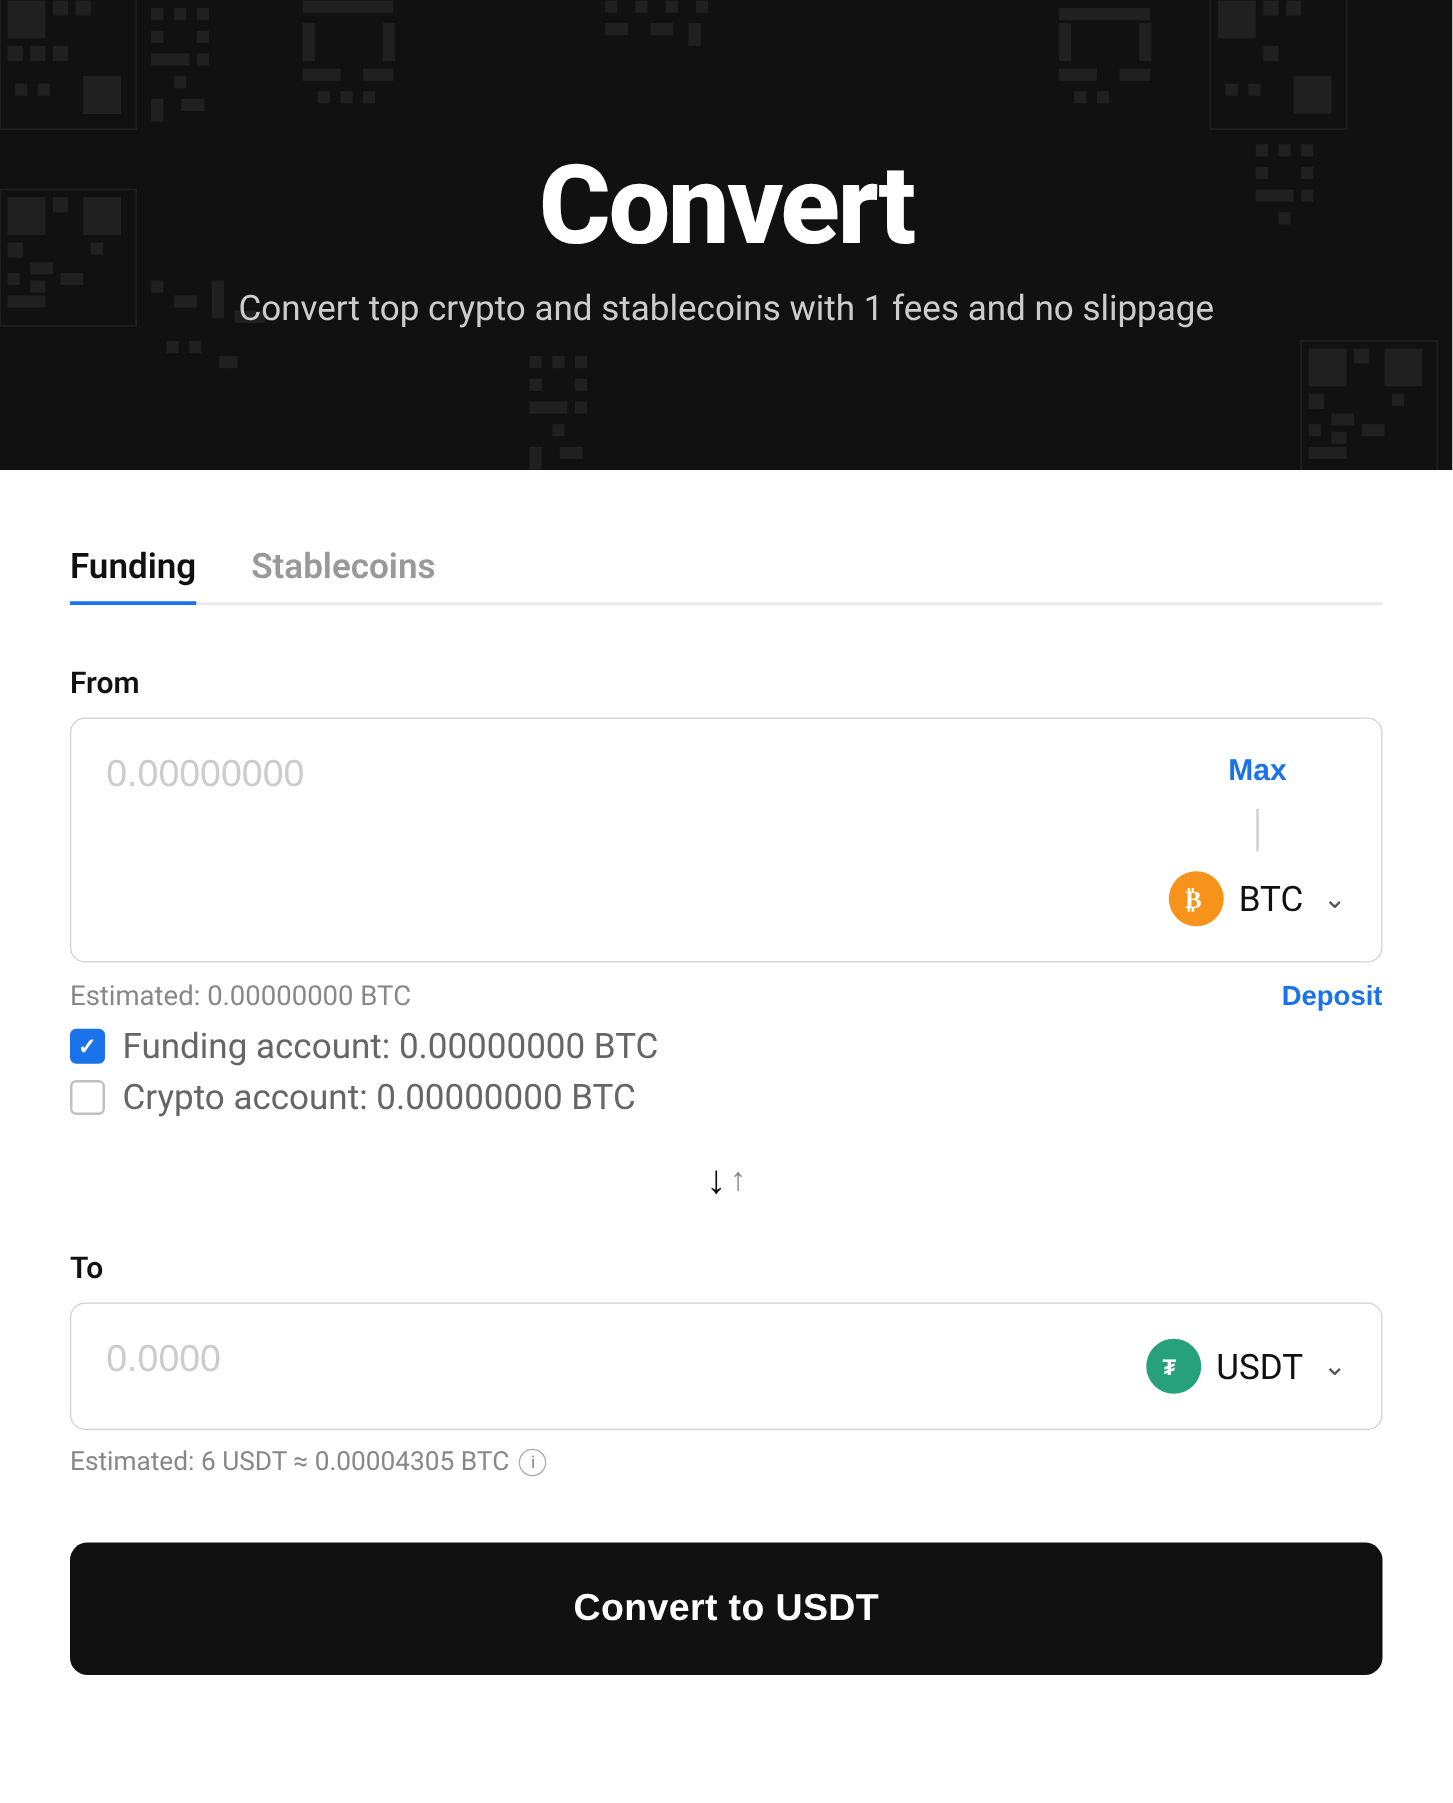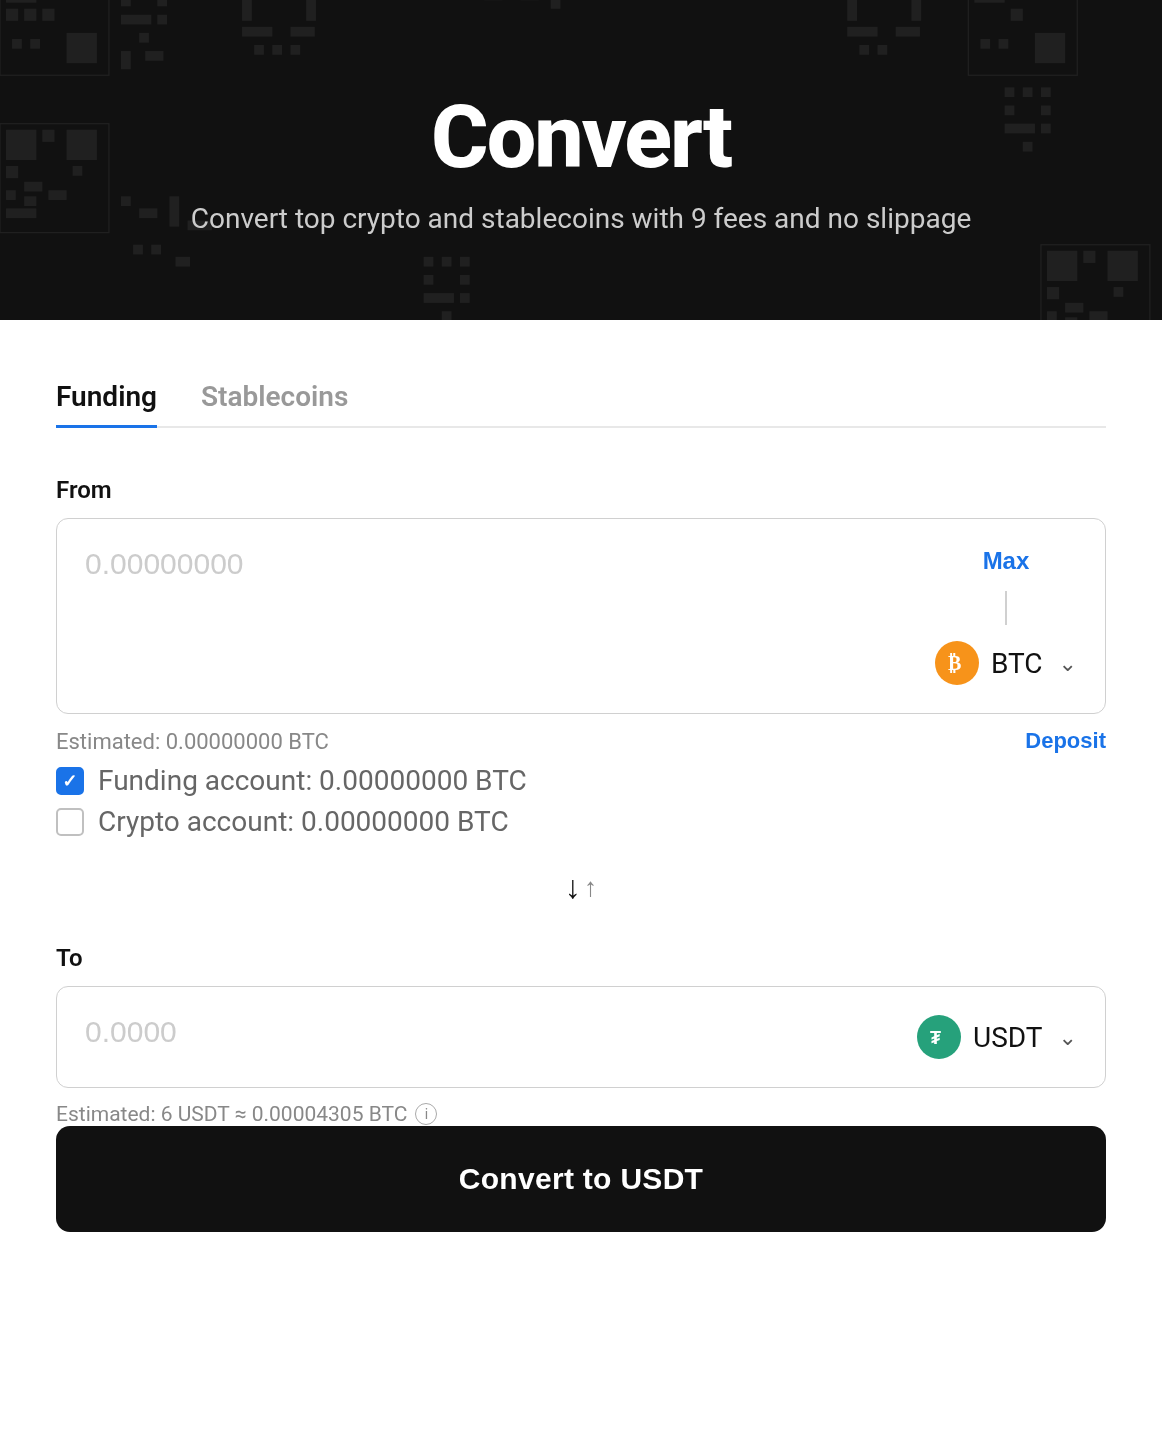--- a/index.html
+++ b/index.html
@@ -12,21 +12,21 @@
       font-family: -apple-system, BlinkMacSystemFont, 'Segoe UI', Roboto, sans-serif;
       background: #ffffff;
       width: 1162px;
       min-height: 1442px;
     }
 
     
     .hero {
       position: relative;
       width: 100%;
-      height: 320px;
+      height: 376px;
       background: #111111;
       overflow: hidden;
       display: flex;
       flex-direction: column;
       align-items: center;
       justify-content: center;
     }
 
     .hero-title {
       position: relative;
@@ -296,20 +296,21 @@
     .convert-btn {
       width: 100%;
       background: #111111;
       color: #ffffff;
       border: none;
       border-radius: 14px;
       padding: 36px;
       font-size: 30px;
       font-weight: 700;
       cursor: pointer;
+      margin-top: 52px;
       letter-spacing: 0.3px;
     }
   </style>
 </head>
 <body>
 
 <header class="hero">
 
   <svg style="position:absolute;inset:0;width:100%;height:100%;opacity:0.13;" viewBox="0 0 960 320" preserveAspectRatio="xMidYMid slice">
 
@@ -416,21 +417,21 @@
     <rect x="350" y="255" width="8" height="8" fill="#888"></rect>
     <rect x="380" y="255" width="8" height="8" fill="#888"></rect>
     <rect x="350" y="270" width="25" height="8" fill="#888"></rect>
     <rect x="380" y="270" width="8" height="8" fill="#888"></rect>
     <rect x="365" y="285" width="8" height="8" fill="#888"></rect>
     <rect x="350" y="300" width="8" height="15" fill="#888"></rect>
     <rect x="370" y="300" width="15" height="8" fill="#888"></rect>
   </svg>
 
   <h1 class="hero-title">Convert</h1>
-  <p class="hero-subtitle">Convert top crypto and stablecoins with 9 fees and no slippage</p>
+  <p class="hero-subtitle">Convert top crypto and stablecoins with 1 fees and no slippage</p>
 </header>
 
 <main class="main-content">
 
   
   <nav class="tabs">
     <div class="tab active">
       <span>Funding</span>
     </div>
     <div class="tab">

